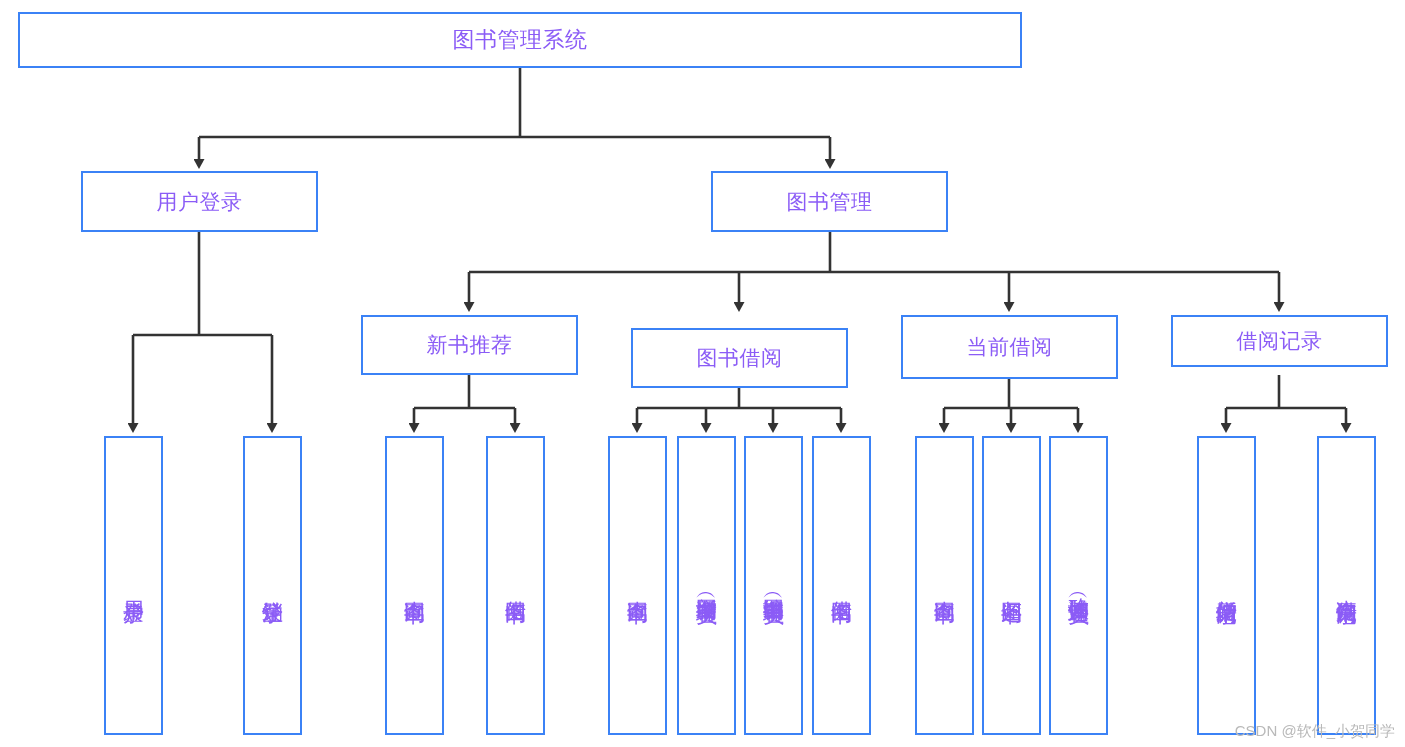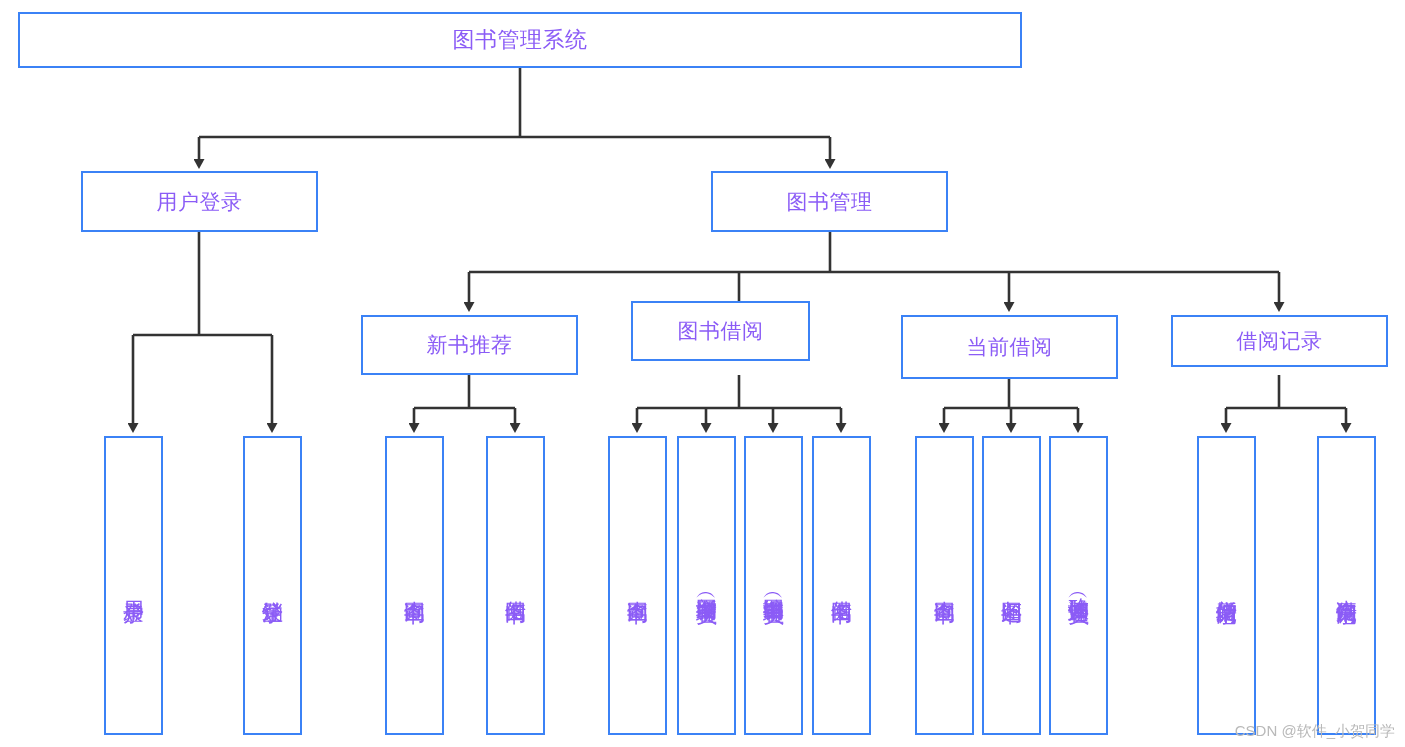--- a/index.html
+++ b/index.html
@@ -134,21 +134,21 @@
   <div class="node horiz" style="left:81px; top:171px; width:237px; height:61px;">
     <span class="lbl">用户登录</span>
   </div>
   <div class="node horiz" style="left:711px; top:171px; width:237px; height:61px;">
     <span class="lbl">图书管理</span>
   </div>
 
   <div class="node horiz" style="left:361px; top:315px; width:217px; height:60px;">
     <span class="lbl">新书推荐</span>
   </div>
-  <div class="node horiz" style="left:631px; top:301px; width:179px; height:60px;justify-content:center;">
+  <div class="node horiz" style="left:631px; top:328px; width:217px; height:60px;justify-content:center;">
     <span class="lbl">图书借阅</span>
   </div>
   <div class="node horiz" style="left:901px; top:315px; width:217px; height:64px;align-items:center;">
     <span class="lbl">当前借阅</span>
   </div>
   <div class="node horiz" style="left:1171px; top:315px; width:217px; height:52px;">
     <span class="lbl">借阅记录</span>
   </div>
 
   <div class="node vert" style="left:104px; top:436px; width:59px; height:299px;">

